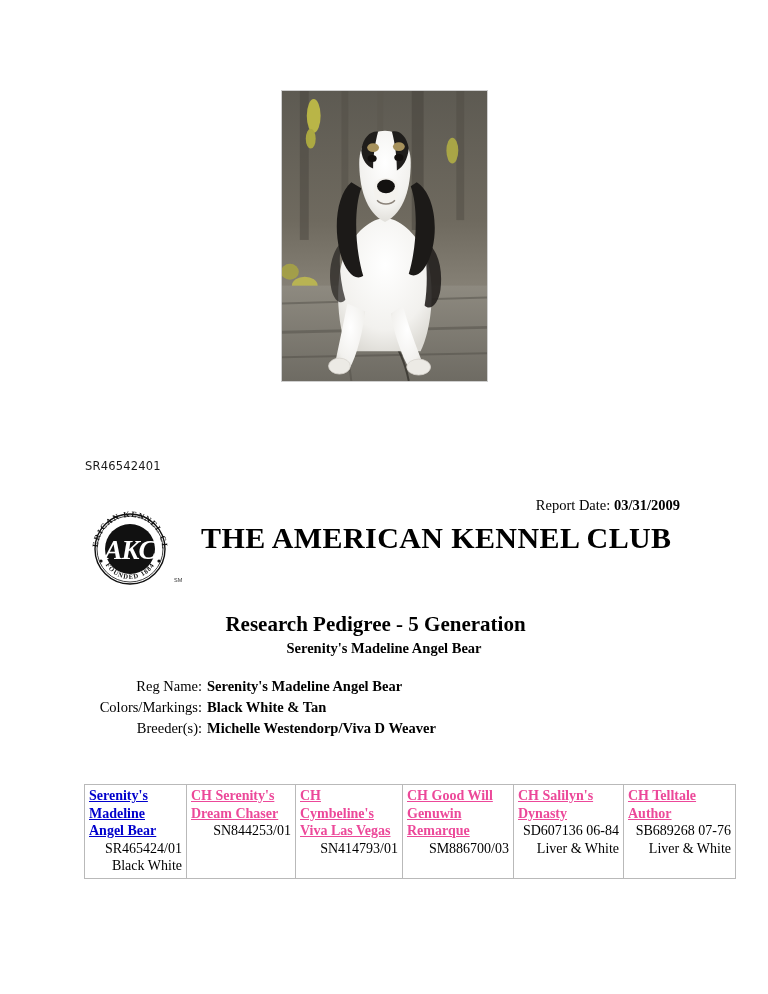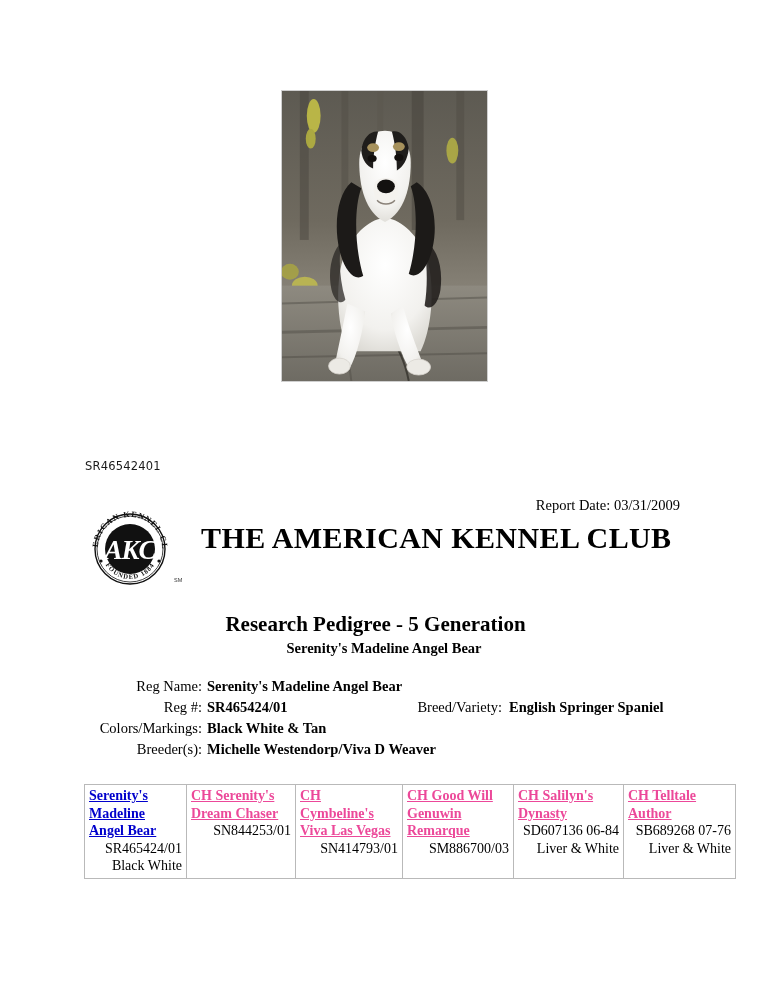--- a/index.html
+++ b/index.html
@@ -43,21 +43,21 @@
   }
 
   
   .report-date {
     position: absolute;
     right: 88px;
     top: 497px;
     font-size: 14.5px;
     white-space: nowrap;
   }
-  .report-date .val { font-weight: normal; margin-top: 44px; }
+  .report-date .val { font-weight: bold; margin-top: 44px; }
 
   
   .masthead {
     position: absolute;
     left: 84px;
     top: 503px;
     width: 600px;
     height: 84px;
   }
   .akc-seal {
@@ -288,26 +288,20 @@
 
 <div class="doc-title">Research Pedigree - 5 Generation</div>
 <div class="doc-subtitle">Serenity's Madeline Angel Bear</div>
 
 <div class="details">
   <div class="detail-row">
     <span class="dl">Reg Name:</span>
     <span class="dv">Serenity's Madeline Angel Bear</span>
   </div>
   <div class="detail-row">
-    <span class="dl">Reg #:</span>
-    <span class="dv">SR465424/01</span>
-    <span class="dl-r">Breed/Variety:</span>
-    <span class="dv-r">English Springer Spaniel</span>
-  </div>
-  <div class="detail-row">
     <span class="dl">Colors/Markings:</span>
     <span class="dv">Black White &amp; Tan</span>
   </div>
   <div class="detail-row">
     <span class="dl">Breeder(s):</span>
     <span class="dv">Michelle Westendorp/Viva D Weaver</span>
   </div>
 </div>
 
 <table class="ped-table">

